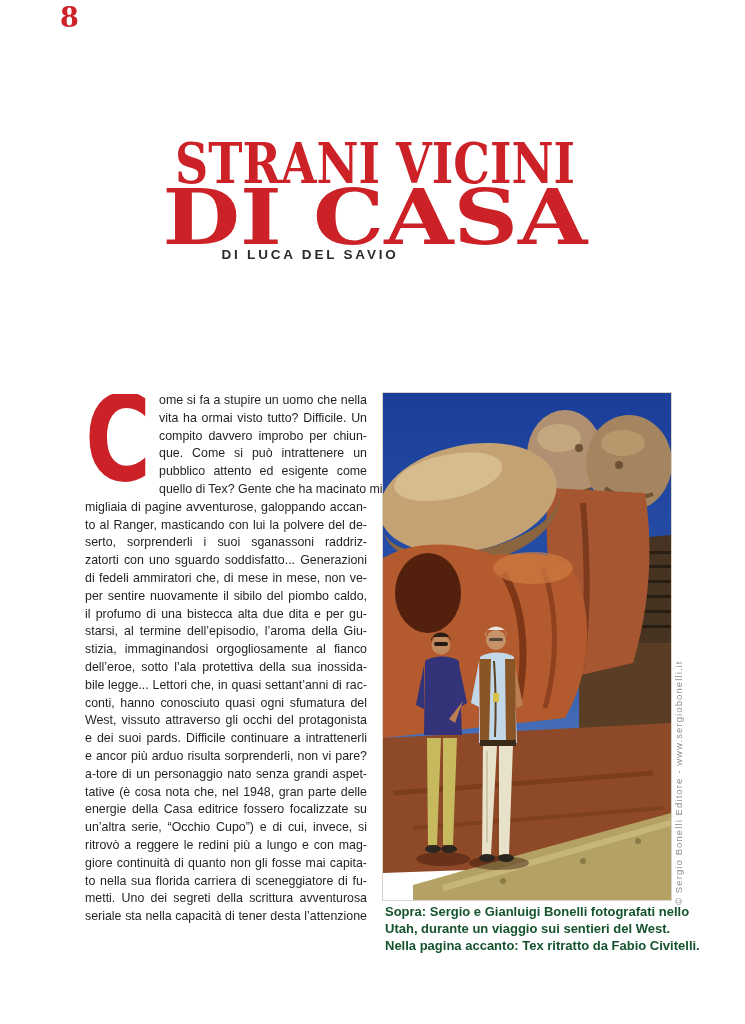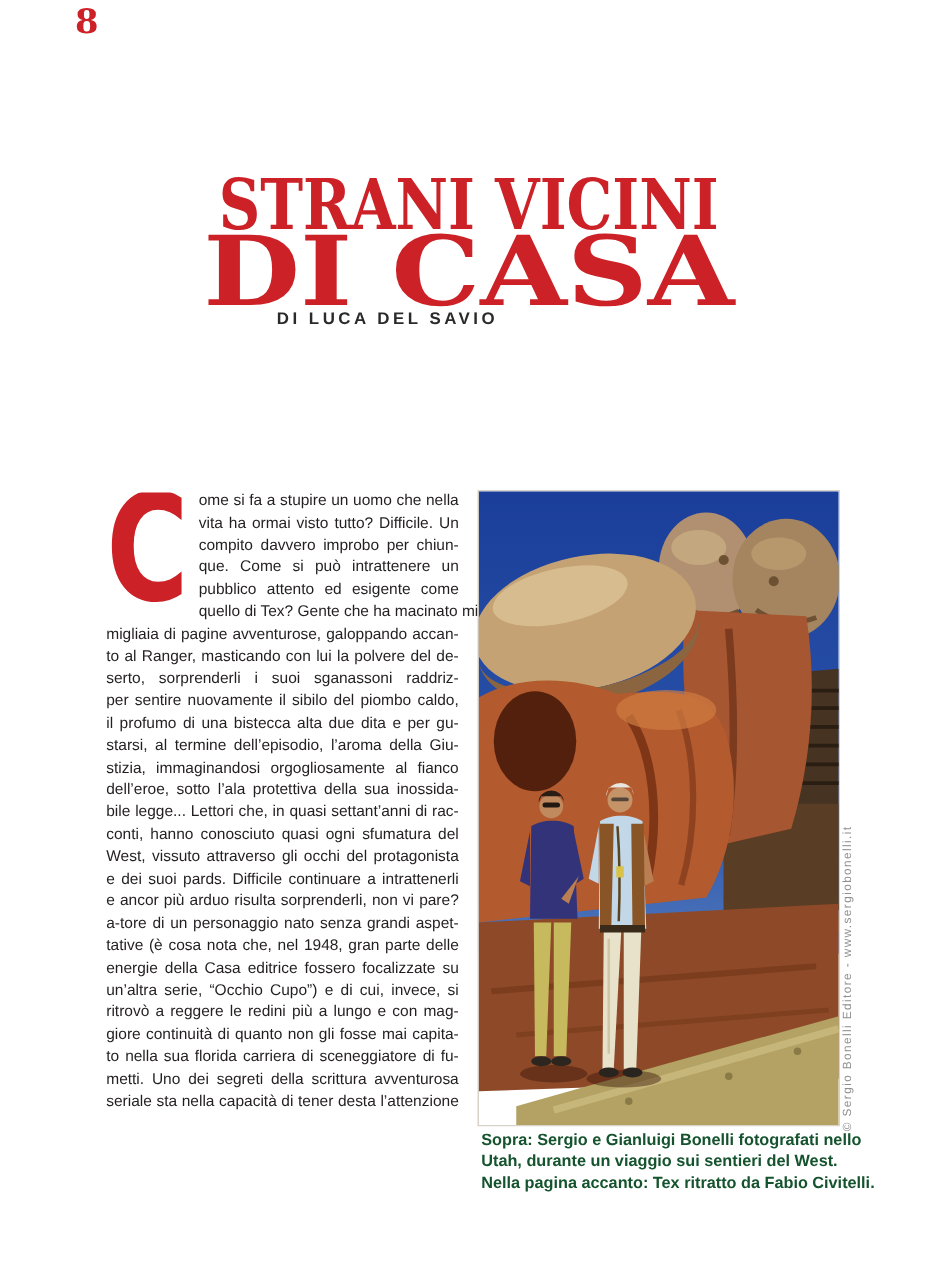--- a/index.html
+++ b/index.html
@@ -49,20 +49,22 @@
     </span>
   <div class="bl">ome si fa a stupire un uomo che nella</div>
       <div class="bl">vita ha ormai visto tutto? Difficile. Un</div>
       <div class="bl">compito davvero improbo per chiun-</div>
       <div class="bl">que. Come si può intrattenere un</div>
       <div class="bl">pubblico attento ed esigente come</div>
       <div class="bl">quello di Tex? Gente che ha macinato migliaia e</div>
       <div class="bl">migliaia di pagine avventurose, galoppando accan-</div>
       <div class="bl">to al Ranger, masticando con lui la polvere del de-</div>
       <div class="bl">serto, sorprenderli i suoi sganassoni raddriz-</div>
+      <div class="bl">zatorti con uno sguardo soddisfatto... Generazioni</div>
+      <div class="bl">di fedeli ammiratori che, di mese in mese, non ve-</div>
       <div class="bl">per sentire nuovamente il sibilo del piombo caldo,</div>
       <div class="bl">il profumo di una bistecca alta due dita e per gu-</div>
       <div class="bl">starsi, al termine dell’episodio, l’aroma della Giu-</div>
       <div class="bl">stizia, immaginandosi orgogliosamente al fianco</div>
       <div class="bl">dell’eroe, sotto l’ala protettiva della sua inossida-</div>
       <div class="bl">bile legge... Lettori che, in quasi settant’anni di rac-</div>
       <div class="bl">conti, hanno conosciuto quasi ogni sfumatura del</div>
       <div class="bl">West, vissuto attraverso gli occhi del protagonista</div>
       <div class="bl">e dei suoi pards. Difficile continuare a intrattenerli</div>
       <div class="bl">e ancor più arduo risulta sorprenderli, non vi pare?</div>

